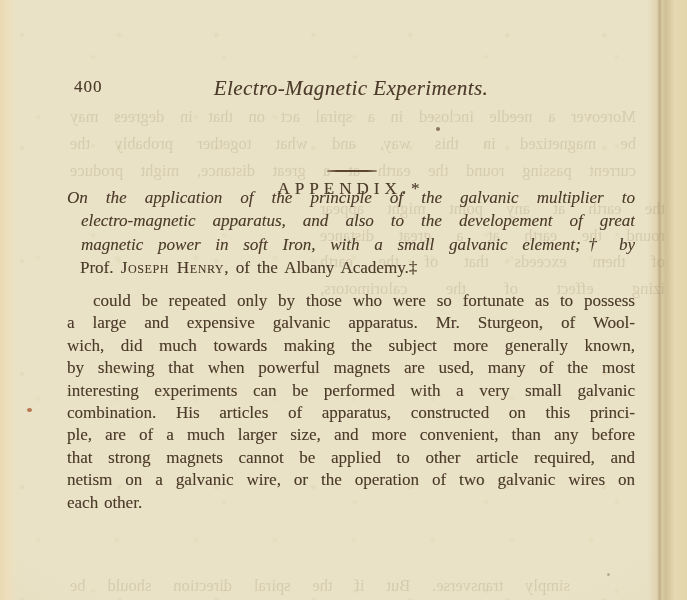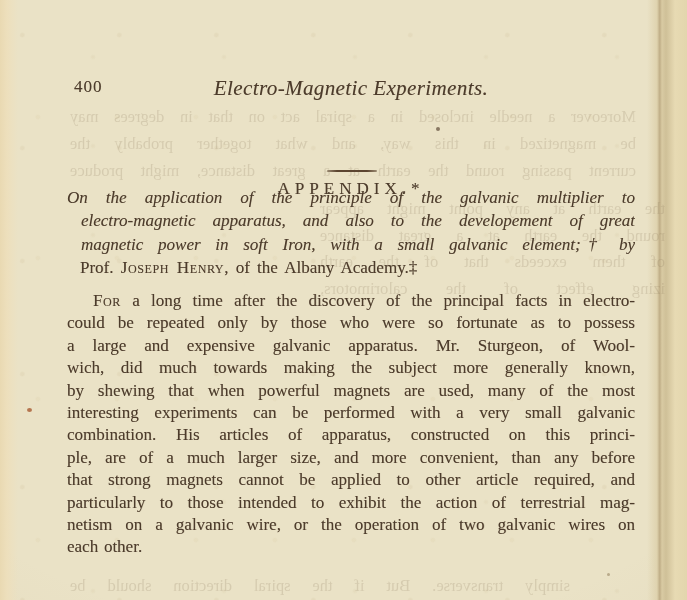--- a/index.html
+++ b/index.html
@@ -99,30 +99,28 @@
   <div class="heading ink">
     <div class="h-lines">
         <div class="line">On the application of the principle of the galvanic multiplier to</div>
         <div class="line">electro-magnetic apparatus, and also to the developement of great</div>
         <div class="line">magnetic power in soft Iron, with a small galvanic element;† by</div>
       </div>
     <div class="byline"><span>Prof. </span><span class="sc">Joseph Henry</span><span>, of the Albany Academy.‡</span></div>
   </div>
 
   <div class="body-lines ink">
-      <div class="line"><span class="sc">For</span> a long time after the discovery of the principal facts in electro-</div>
       <div class="line">could be repeated only by those who were so fortunate as to possess</div>
       <div class="line">a large and expensive galvanic apparatus. Mr. Sturgeon, of Wool-</div>
       <div class="line">wich, did much towards making the subject more generally known,</div>
       <div class="line">by shewing that when powerful magnets are used, many of the most</div>
       <div class="line">interesting experiments can be performed with a very small galvanic</div>
       <div class="line">combination. His articles of apparatus, constructed on this princi-</div>
       <div class="line">ple, are of a much larger size, and more convenient, than any before</div>
       <div class="line">that strong magnets cannot be applied to other article required, and</div>
-      <div class="line">particularly to those intended to exhibit the action of terrestrial mag-</div>
       <div class="line">netism on a galvanic wire, or the operation of two galvanic wires on</div>
       <div class="line">each other.</div>
     </div>
 
   <div class="crease"></div>
   <div class="speck speck-red"></div>
   <div class="speck speck-dot"></div>
   <div class="speck speck-small"></div>
 
 </div>

